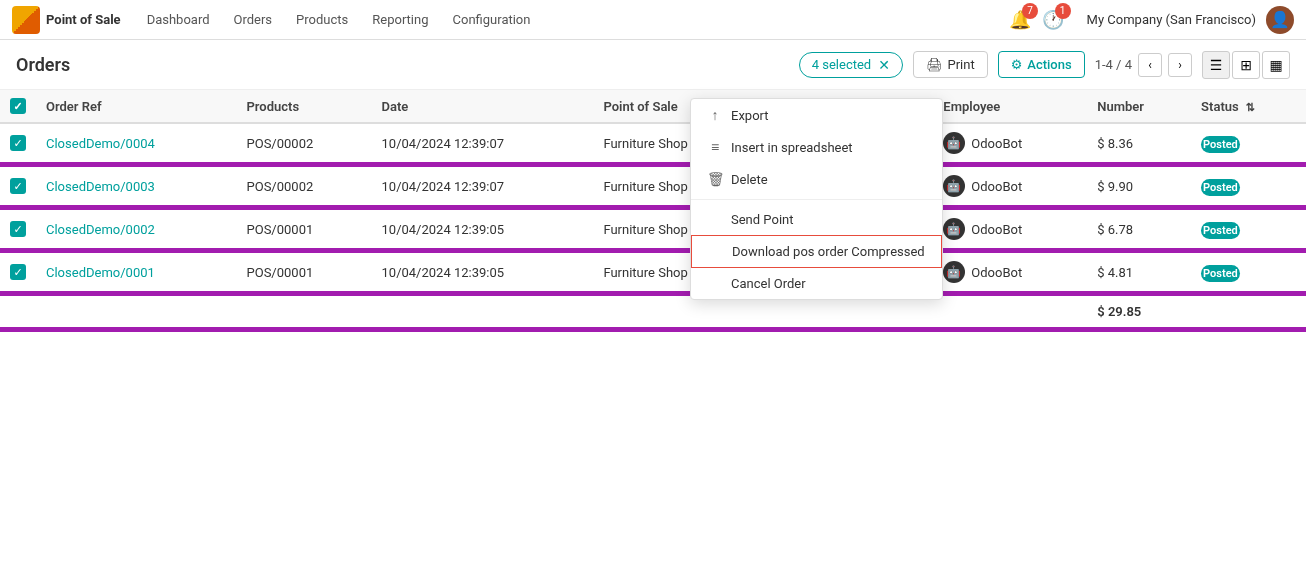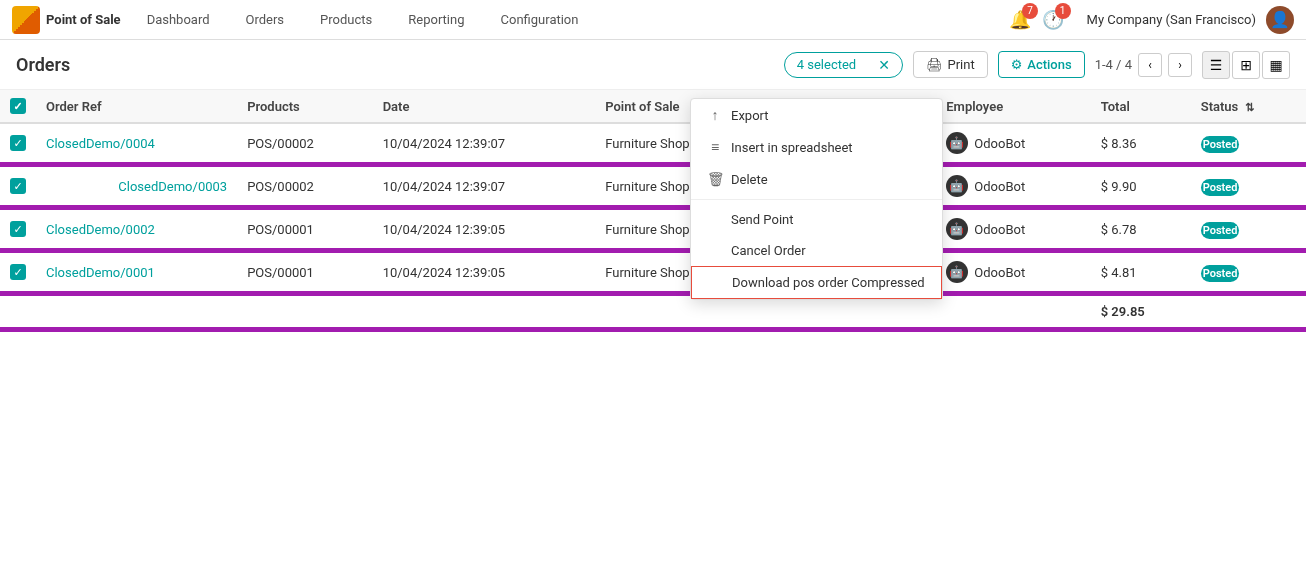--- a/index.html
+++ b/index.html
@@ -6,21 +6,21 @@
     body { background: #fff; color: #333; }
 
     
     .topnav {
       display: flex; align-items: center; height: 40px;
       background: #fff; border-bottom: 1px solid #ddd;
       padding: 0 12px; gap: 16px;
     }
     .topnav-logo { display: flex; align-items: center; gap: 6px; font-weight: 700; font-size: 14px; color: #333; }
     .logo-icon { width: 28px; height: 28px; background: linear-gradient(135deg, #f0a500 50%, #e05c00 50%); border-radius: 4px; }
-    .topnav-links { display: flex; gap: 16px; align-items: center; }
+    .topnav-links { display: flex; gap: 4px; align-items: center; }
     .topnav-link { padding: 4px 10px; color: #555; cursor: pointer; border-radius: 4px; font-size: 13px; }
     .topnav-right { margin-left: auto; display: flex; align-items: center; gap: 10px; }
     .notif-badge { position: relative; cursor: pointer; }
     .notif-badge .badge {
       position: absolute; top: -6px; right: -6px;
       background: #e74c3c; color: #fff; border-radius: 10px;
       font-size: 10px; padding: 0 4px; min-width: 16px; text-align: center; line-height: 16px;
     }
     .notif-icon { font-size: 18px; }
     .company-name { font-size: 13px; color: #333; cursor: pointer; padding-left: 12px; }
@@ -28,21 +28,21 @@
 
     
     .toolbar {
       display: flex; align-items: center; height: 50px;
       padding: 0 16px; border-bottom: 1px solid #eee;
       gap: 10px;
     }
     .page-title { font-size: 18px; font-weight: 600; color: #333; flex: 0 0 auto; }
     .toolbar-spacer { flex: 1; }
     .selected-badge {
-      display: flex; align-items: center; gap: 22px;
+      display: flex; align-items: center; gap: 7px;
       border: 1.5px solid #00a09d; border-radius: 20px;
       padding: 4px 12px; color: #00a09d; font-size: 13px; cursor: pointer;
     }
     .selected-badge .close-x { cursor: pointer; font-size: 14px; }
     .print-btn {
       display: flex; align-items: center; gap: 5px;
       border: 1px solid #ccc; border-radius: 4px;
       padding: 5px 12px; background: #fff; color: #333; cursor: pointer;
     }
     .actions-btn {
@@ -154,21 +154,21 @@
           <div class="check-wrap">
               <div class="check-box-blue"></div>
             </div>
         </th>
         <th><span>Order Ref</span></th>
         <th><span>Products</span></th>
         <th><span>Date</span></th>
         <th><span>Point of Sale</span></th>
         <th><span>Receipt Number</span></th>
         <th><span>Employee</span></th>
-        <th><span>Total</span></th>
+        <th><span>Number</span></th>
         <th>
           <span>Status</span>
           <span style="margin-left:4px;font-size:11px;">⇅</span>
         </th>
       </tr>
     </thead>
     <tbody id="table-body">
     <tr>
       <td class="td-check">
         <div class="check-wrap">
@@ -190,21 +190,21 @@
       </td>
       <td>$ 8.36</td>
       <td><span class="posted-badge">Posted</span></td>
     </tr>
         <tr>
       <td class="td-check">
         <div class="check-wrap">
               <div class="check-box-blue"></div>
             </div>
       </td>
-      <td style="color:#00a09d;cursor:pointer;text-align:right;">ClosedDemo/0003</td>
+      <td style="color:#00a09d;cursor:pointer;">ClosedDemo/0003</td>
       <td>POS/00002</td>
       <td>10/04/2024 12:39:07</td>
       <td>Furniture Shop</td>
       <td>Order 00000-0...</td>
       <td>
         <div class="employee-cell">
           <div class="emp-avatar">
                 <span style="font-size:12px;color:#fff;">🤖</span>
               </div>
           <span>OdooBot</span>
@@ -278,22 +278,22 @@
     </div>
     <div class="menu-item">
       <span class="menu-icon">🗑</span>
       <span>Delete</span>
     </div>
     <hr class="menu-divider">
     <div class="menu-item">
       <span class="menu-icon"></span>
       <span>Send Point</span>
     </div>
-    <div class="menu-item">
-      <span class="menu-icon"></span>
-      <span>Cancel Order</span>
-    </div>
     <div class="menu-item highlighted" style="border: 1.5px solid #e74c3c; background: #fff;">
       <span class="menu-icon"></span>
       <span>Download pos order Compressed</span>
     </div>
+    <div class="menu-item">
+      <span class="menu-icon"></span>
+      <span>Cancel Order</span>
+    </div>
   </div>
 </div>
 
 </body></html>

